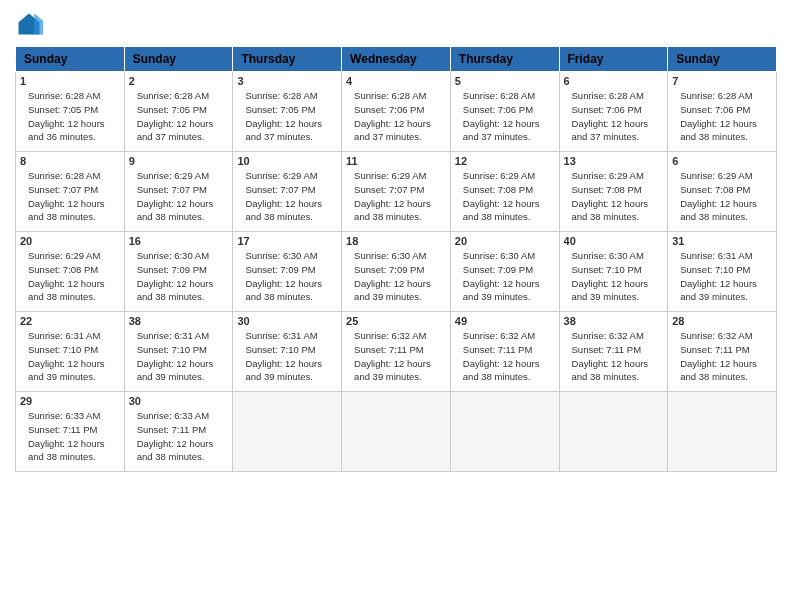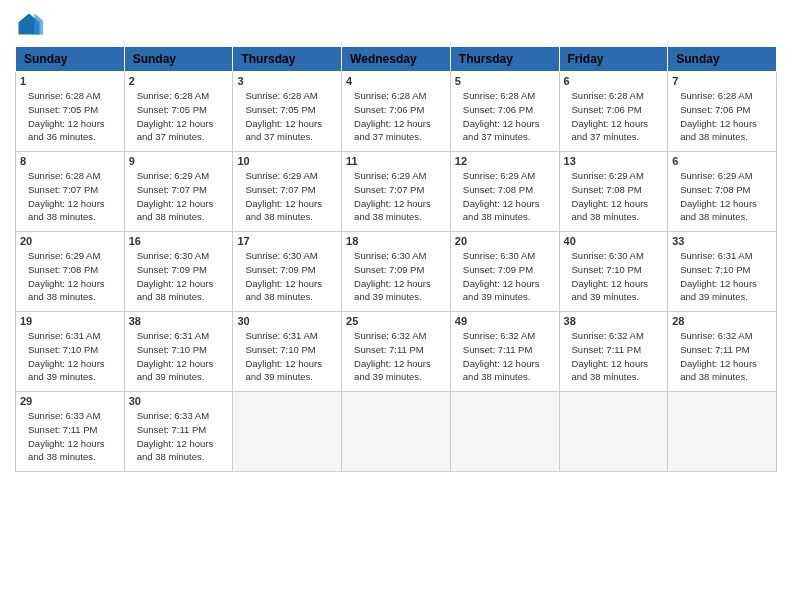--- a/index.html
+++ b/index.html
@@ -208,27 +208,27 @@
           </td>
           <td>
             <span class="day-num">20</span>
             <div class="day-info">Sunrise: 6:30 AM<br>Sunset: 7:09 PM<br>Daylight: 12 hours and 39 minutes.</div>
           </td>
           <td>
             <span class="day-num">40</span>
             <div class="day-info">Sunrise: 6:30 AM<br>Sunset: 7:10 PM<br>Daylight: 12 hours and 39 minutes.</div>
           </td>
           <td>
-            <span class="day-num">33</span>
-            <div class="day-info">Sunrise: 6:31 AM<br>Sunset: 7:10 PM<br>Daylight: 12 hours and 39 minutes.</div>
-          </td>
-        </tr>
-        <tr>
-          <td>
-            <span class="day-num">19</span>
+            <span class="day-num">31</span>
+            <div class="day-info">Sunrise: 6:31 AM<br>Sunset: 7:10 PM<br>Daylight: 12 hours and 39 minutes.</div>
+          </td>
+        </tr>
+        <tr>
+          <td>
+            <span class="day-num">22</span>
             <div class="day-info">Sunrise: 6:31 AM<br>Sunset: 7:10 PM<br>Daylight: 12 hours and 39 minutes.</div>
           </td>
           <td>
             <span class="day-num">38</span>
             <div class="day-info">Sunrise: 6:31 AM<br>Sunset: 7:10 PM<br>Daylight: 12 hours and 39 minutes.</div>
           </td>
           <td>
             <span class="day-num">30</span>
             <div class="day-info">Sunrise: 6:31 AM<br>Sunset: 7:10 PM<br>Daylight: 12 hours and 39 minutes.</div>
           </td>

